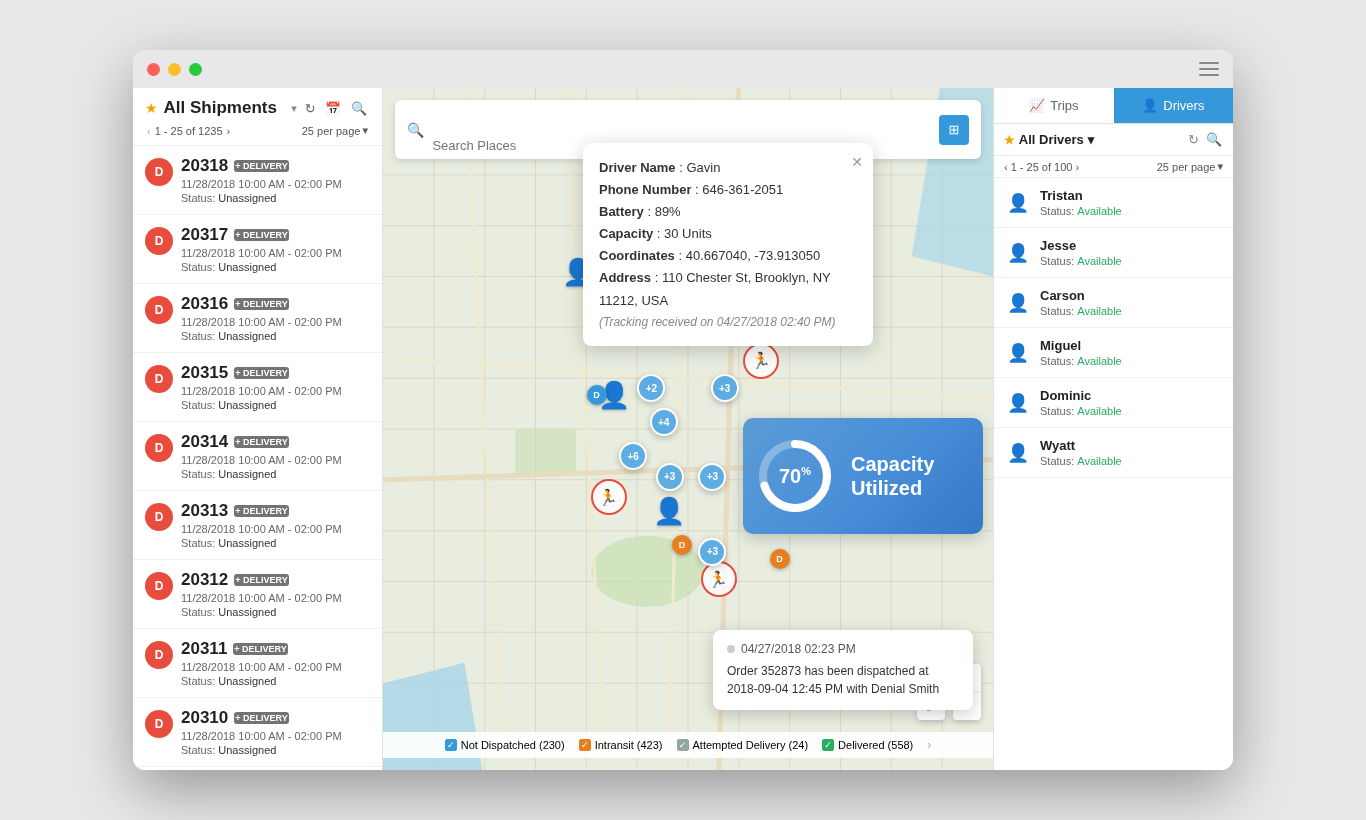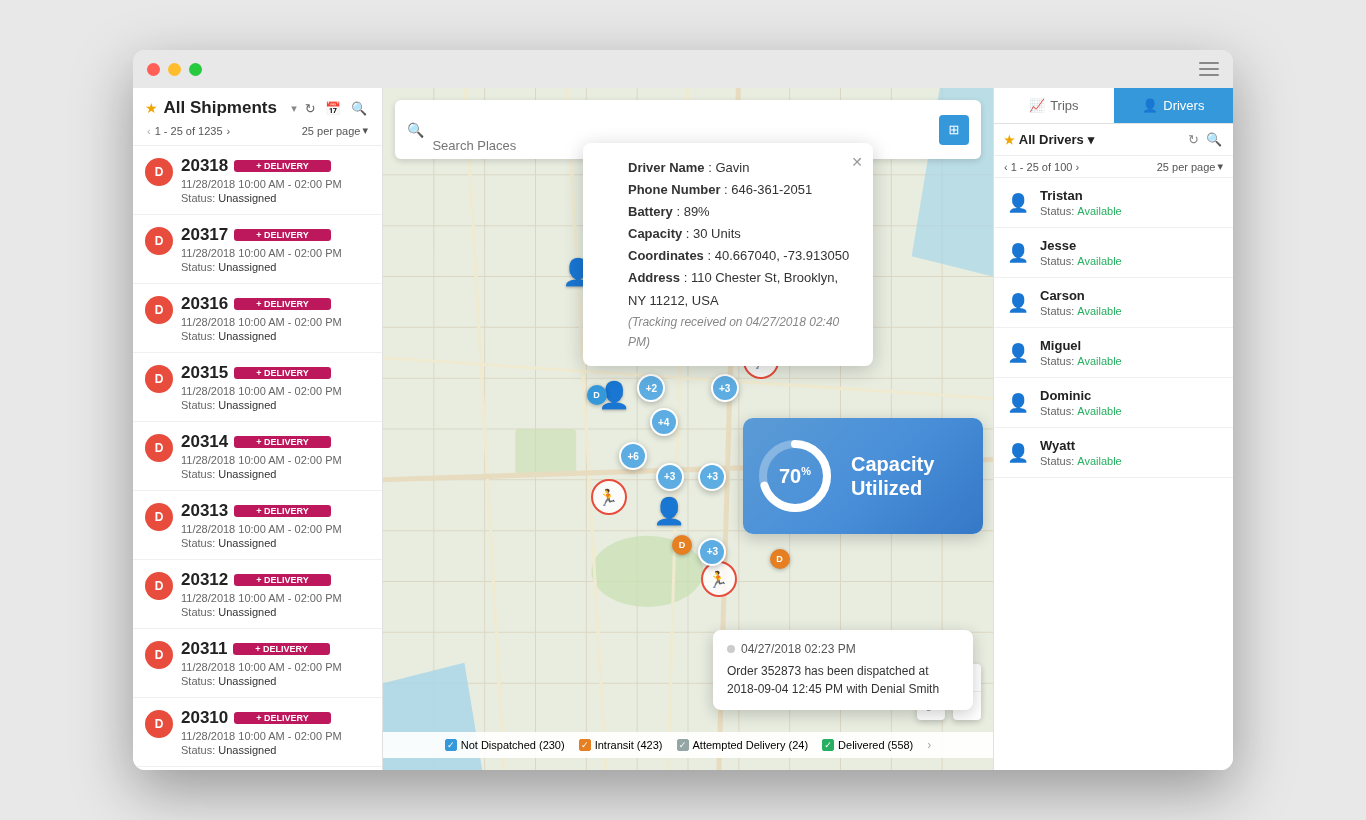--- a/index.html
+++ b/index.html
@@ -86,22 +86,22 @@
     .s-avatar {
       width: 28px; height: 28px; border-radius: 50%;
       background: #e74c3c; color: #fff;
       display: flex; align-items: center; justify-content: center;
       font-size: 12px; font-weight: 700; flex-shrink: 0; margin-right: 8px; margin-top: 2px;
     }
     .s-info { flex: 1; }
     .s-id-row { display: flex; align-items: center; gap: 6px; margin-bottom: 2px; }
     .s-id { font-size: 17px; font-weight: 600; color: #222; }
     .s-badge {
-      background: #be185d; color: #fff;
-      font-size: 9px; padding: 1px 22px; border-radius: 3px; font-weight: 600;
+      background: #737373; color: #fff;
+      font-size: 9px; padding: 1px 1px; border-radius: 3px; font-weight: 600;
     }
     .s-time { font-size: 11px; color: #666; margin-bottom: 2px; }
     .s-status { font-size: 11px; color: #666; }
     .s-status span { color: #333; font-weight: 500; }
 
     
     .map-area {
       flex: 1;
       position: relative;
       overflow: hidden;
@@ -144,21 +144,21 @@
       padding: 14px 16px; width: 290px;
       box-shadow: 0 4px 20px rgba(0,0,0,0.2);
       z-index: 20;
       font-size: 13px;
       line-height: 1.7;
     }
     .popup-close {
       position: absolute; top: 8px; right: 10px;
       color: #999; cursor: pointer; font-size: 14px;
     }
-    .popup-row { color: #333; margin-left: 29px; }
+    .popup-row { color: #333; }
     .popup-label { font-weight: 600; }
     .popup-italic { font-style: italic; color: #888; font-size: 12px; }
 
     
     .capacity-card {
       position: absolute; top: 330px; right: 10px;
       background: linear-gradient(135deg, #5b9bd5 0%, #4a90d9 50%, #3578c7 100%);
       border-radius: 10px; padding: 18px 12px;
       width: 240px; color: #fff;
       display: flex; align-items: center; gap: 16px;

